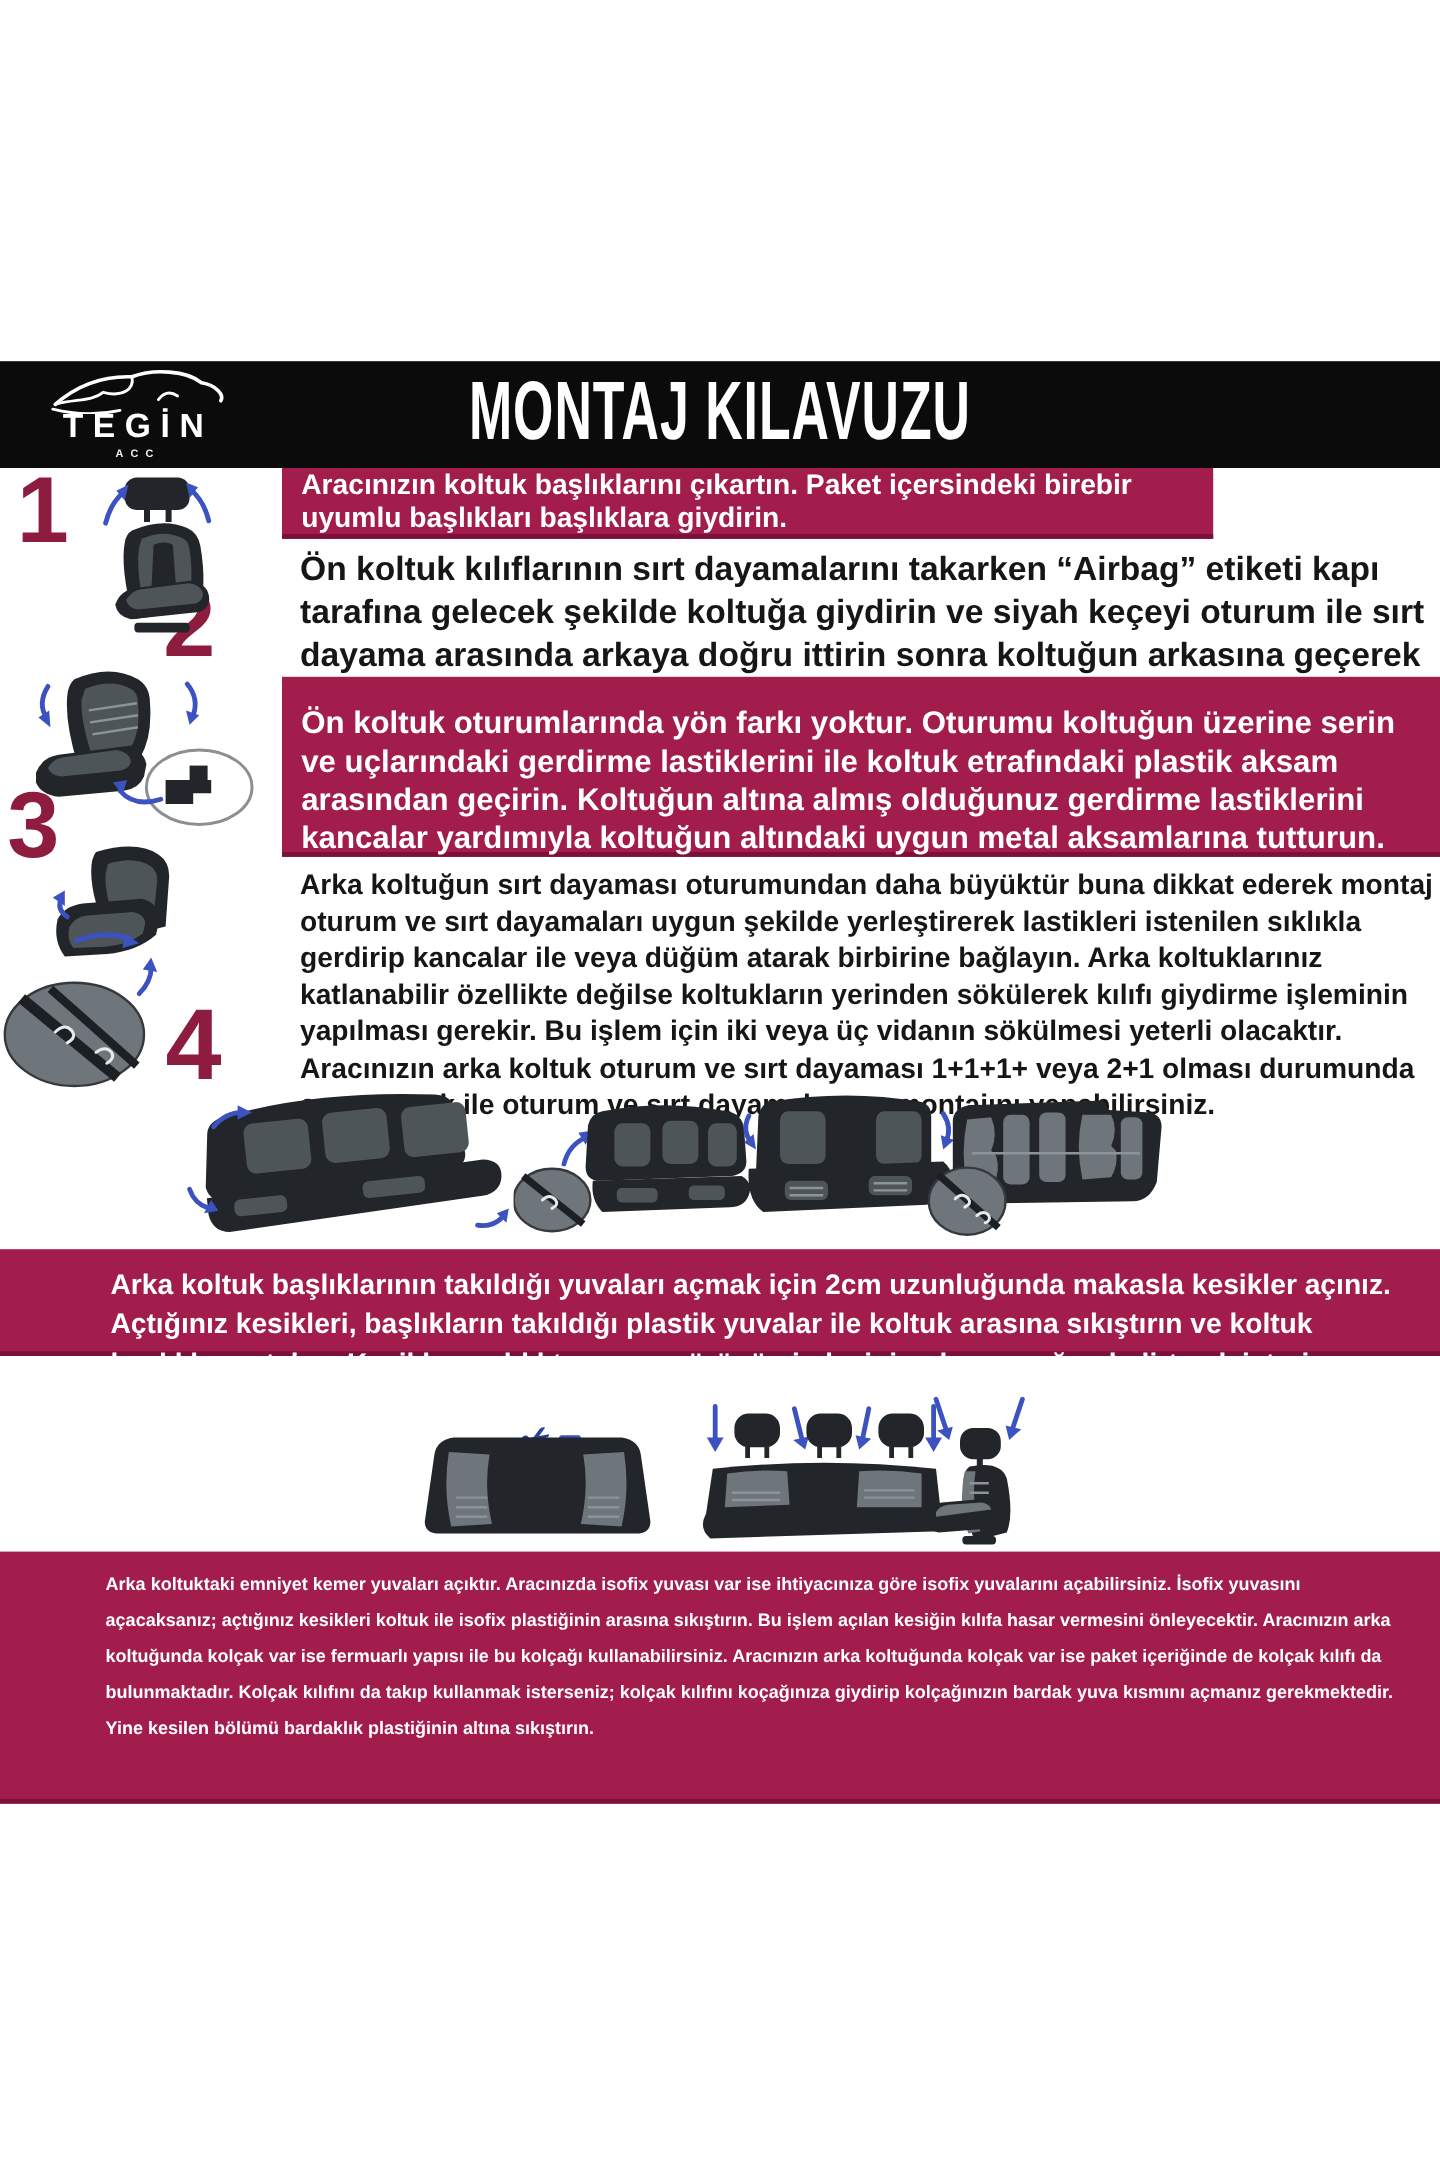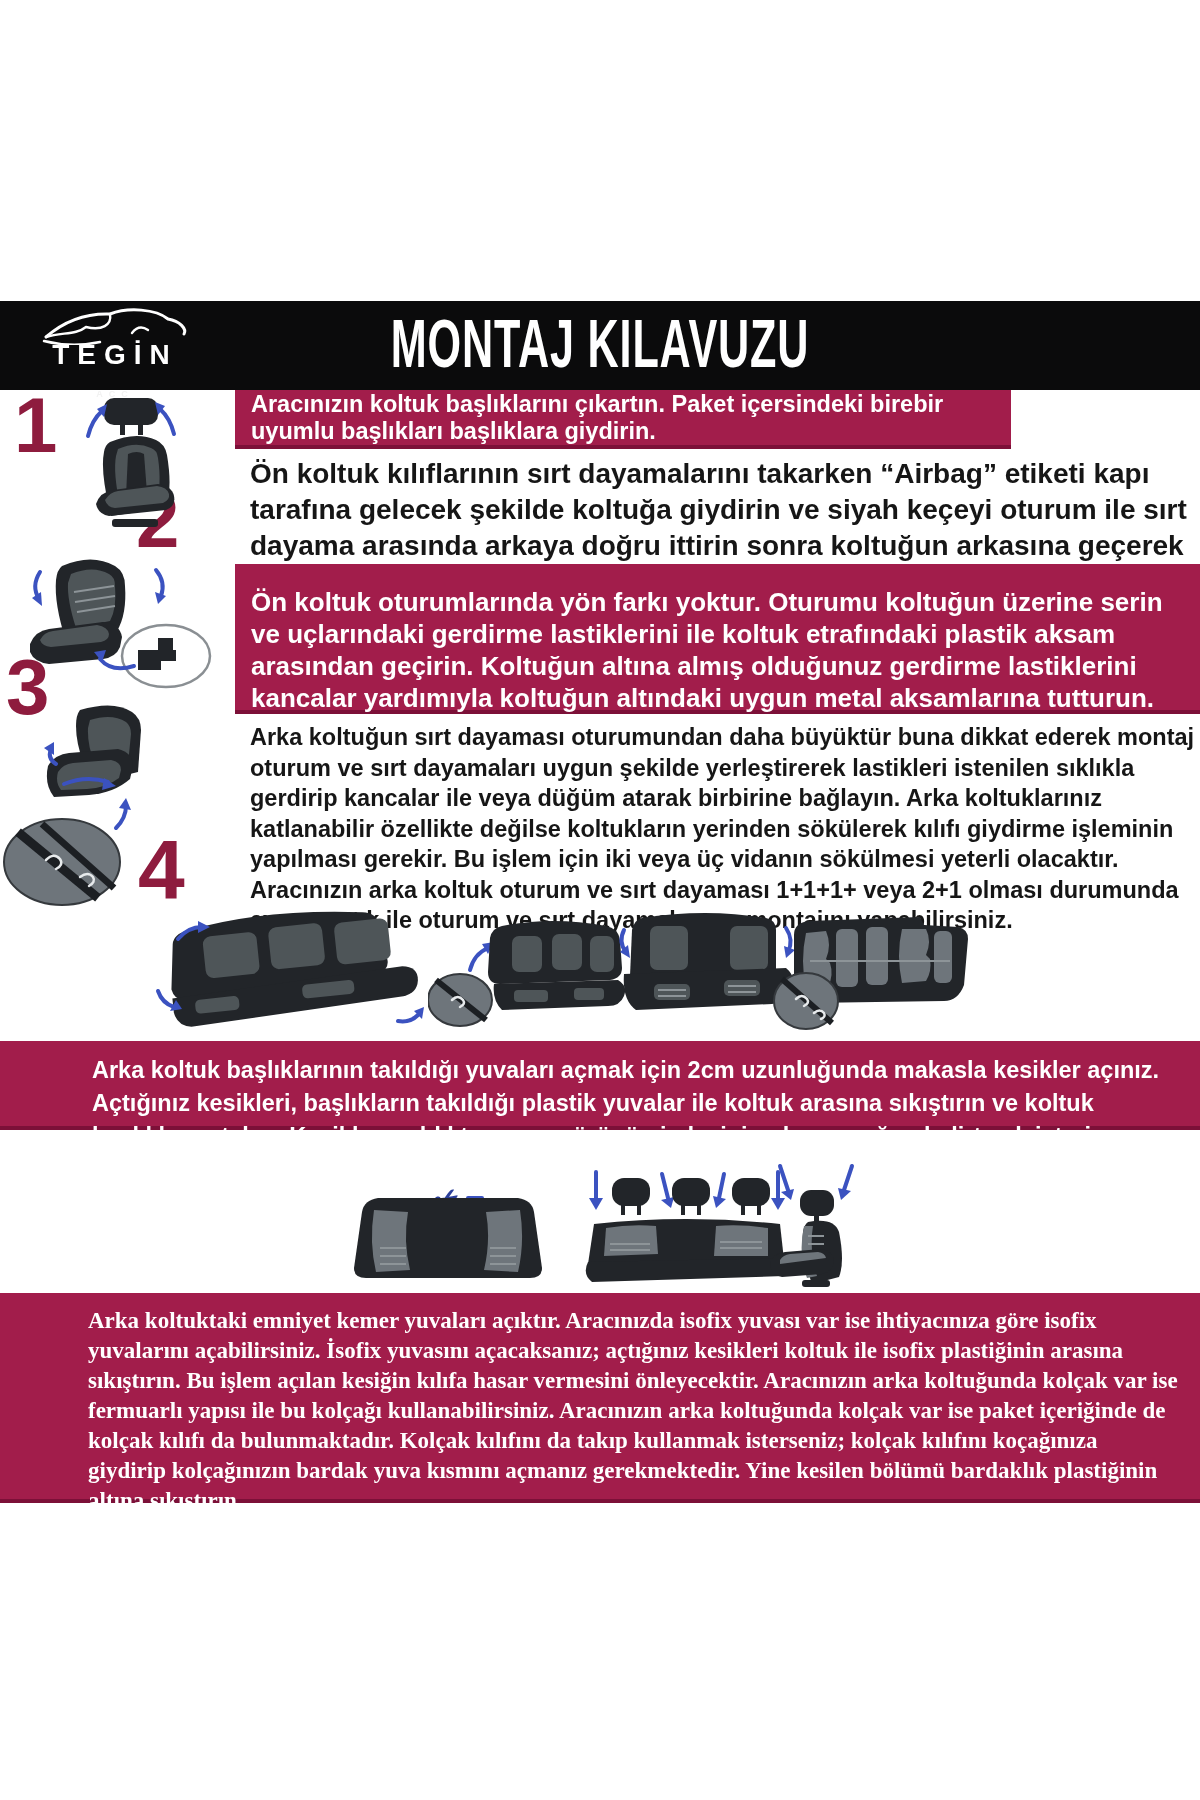--- a/index.html
+++ b/index.html
@@ -9,21 +9,21 @@
   }
   html,body{margin:0;padding:0;background:#fff;}
   #page{position:relative;width:1200px;height:1800px;background:var(--paper);
         font-family:"Liberation Sans",sans-serif;overflow:hidden;}
 
   
   .topbar{position:absolute;left:0;top:301px;width:1200px;height:89px;background:var(--header-bg);}
   .logo{position:absolute;left:20px;top:4px;width:190px;height:82px;color:#fff;text-align:center;}
   .logo-car{display:block;margin:0 auto;}
   .logo-primary{font-size:28px;font-weight:700;letter-spacing:8px;line-height:1;margin-top:-4px;}
-  .logo-sub{font-size:9px;font-weight:700;letter-spacing:6px;margin-top:20px;color:#f2f2f2;}
+  .logo-sub{font-size:9px;font-weight:700;letter-spacing:6px;margin-top:4px;color:#f2f2f2;}
   .title{position:absolute;left:0;right:0;top:11px;margin:0;text-align:center;color:#fff;
          font-size:54px;font-weight:700;letter-spacing:1px;transform:scale(.80,1.28);}
 
   
   .num{position:absolute;color:var(--num);font-weight:700;line-height:1;}
   #n1{left:14px;top:386px;font-size:78px;}
   #n2{left:136px;top:481px;font-size:78px;}
   #n3{left:6px;top:648px;font-size:78px;}
   #n4{left:138px;top:828px;font-size:84px;}
   .band-num{position:absolute;color:#fff;font-weight:700;line-height:1;font-size:68px;}
@@ -31,21 +31,21 @@
   #n6{left:46px;top:1308px;}
 
   
   .band{position:absolute;background:var(--band);color:#fff;box-sizing:border-box;
         border-bottom:4px solid var(--band-edge);font-weight:700;}
   .band p,.plain p{margin:0;}
   #band1{left:235px;top:390px;width:776px;height:59px;display:flex;align-items:center;
          padding-left:16px;font-size:23.5px;}
   #band3{left:235px;top:564px;width:965px;height:150px;padding:22px 16px 0;font-size:26px;line-height:32px;}
   #band5{left:0;top:1041px;width:1200px;height:89px;padding:13px 26px 0 92px;font-size:23.5px;line-height:33px;}
-  #band6{left:0;top:1293px;width:1200px;height:210px;padding:13px 20px 0 88px;font-size:23px;line-height:30px;font-family:Liberation Serif, serif;}
+  #band6{left:0;top:1293px;width:1200px;height:210px;padding:13px 20px 0 88px;font-size:15px;line-height:30px;}
 
   
   .plain{position:absolute;color:var(--ink);font-weight:700;}
   #text2{left:250px;top:456px;width:942px;font-size:28px;line-height:36px;}
   #text4{left:250px;top:722px;width:948px;font-size:23.5px;line-height:30.5px;}
 
   
   .ill{position:absolute;}
   #ill1{left:52px;top:392px;}
   #ill3{left:8px;top:548px;}

